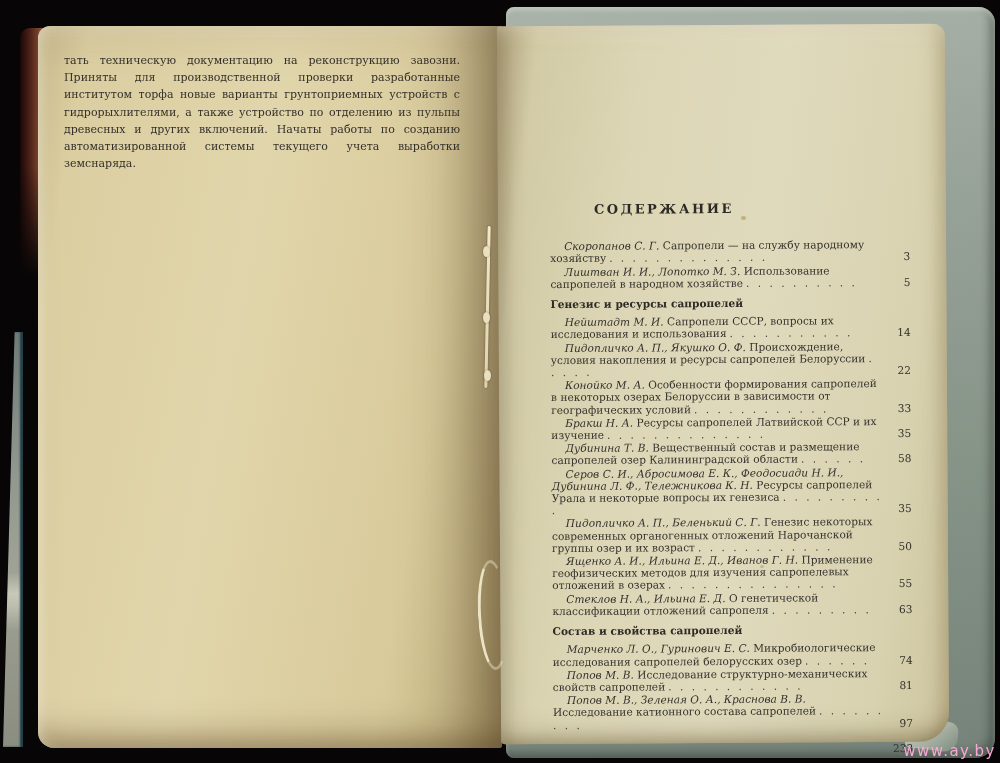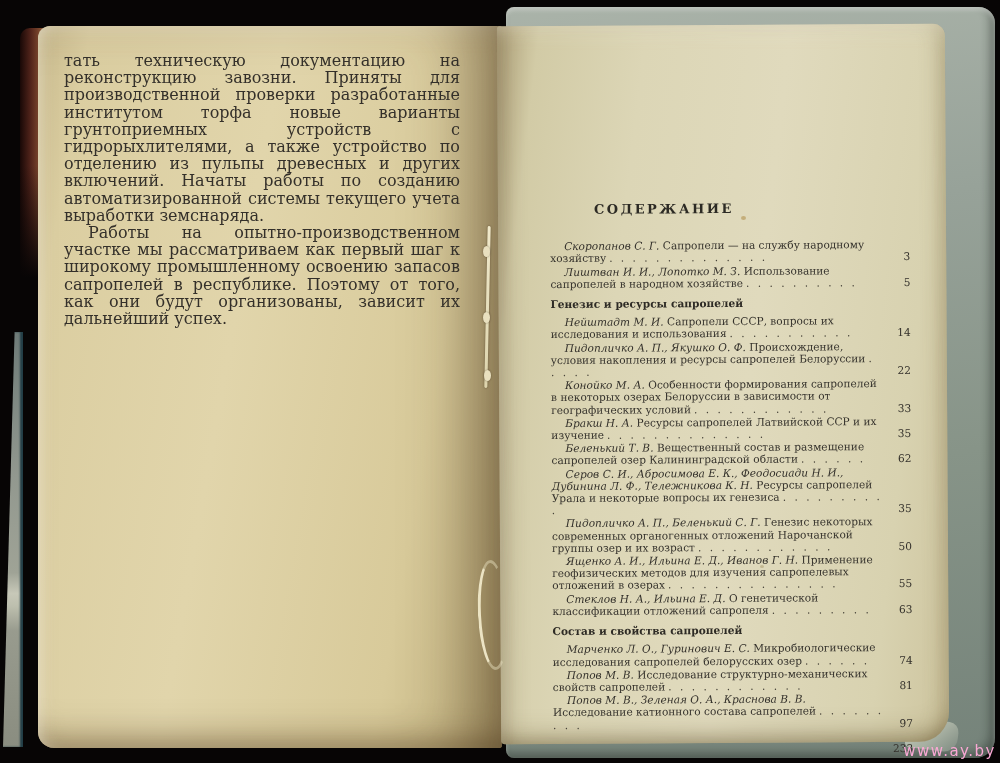--- a/index.html
+++ b/index.html
@@ -30,21 +30,21 @@
     background:linear-gradient(100deg,#c9ba8d 0%,#dbcea1 9%,#e1d5ab 42%,#d8ca9a 78%,#c2b27f 100%);
     border-radius:12px 3px 3px 16px;
     box-shadow:
       inset -58px 0 70px -35px rgba(58,38,16,.58),
       inset 12px 0 16px -10px rgba(255,252,235,.55),
       inset 0 14px 22px -14px rgba(255,252,235,.5),
       inset 0 -24px 32px -18px rgba(92,70,36,.55);
   }
   .left-text{
     position:absolute;left:26px;top:26px;width:396px;
-    color:#34302a;font-size:16px;line-height:17.2px;text-align:justify;
+    color:#34302a;font-size:11px;line-height:17.2px;text-align:justify;
   }
   .left-text p{margin:0;}
   .left-text p.indent{text-indent:24px;}
   
   .back-cover{
     position:absolute;left:506px;top:7px;width:489px;height:751px;z-index:1;
     background:linear-gradient(172deg,#aab3a9 0%,#97a299 30%,#879488 62%,#75837a 100%);
     border-radius:8px 16px 20px 8px;
     box-shadow:inset 0 3px 4px rgba(255,255,255,.35), inset -5px -5px 10px rgba(20,25,20,.4);
   }
@@ -112,21 +112,20 @@
 <body>
 
 <div class="left-cover-edge"></div>
 <div class="bookmark-ribbon"></div>
 <div class="back-cover"></div>
 <div class="cover-corner-fold"></div>
 
 <div class="left-page">
   <div class="left-text">
     <p>тать техническую документацию на реконструкцию завозни. Приняты для производственной проверки разработанные институтом торфа  новые варианты грунтоприемных устройств с гидрорыхлителями, а также устройство по отделению из пульпы древесных и других включений. Начаты работы  по созданию автоматизированной  системы текущего учета выработки земснаряда.</p>
-    <p class="indent">Работы на опытно-производственном участке мы рассматриваем как первый шаг к широкому промышленному освоению запасов сапропелей в республике. Поэтому от того, как они будут организованы, зависит их дальнейший успех.</p>
   </div>
 </div>
 
 <div class="right-page">
   <div class="toc">
     <div class="toc-heading">СОДЕРЖАНИЕ</div>
 
     <div class="toc-section">
 
       <div class="toc-entry">
@@ -151,22 +150,22 @@
       </div>
       <div class="toc-entry">
         <div class="entry-text"><span class="entry-authors">Конойко М. А.</span> <span>Особенности формирования сапропелей в некоторых озерах Белоруссии в зависимости от географических условий</span><span class="entry-dots">. . . . . . . . . . . .</span></div>
         <div class="entry-page">33</div>
       </div>
       <div class="toc-entry">
         <div class="entry-text"><span class="entry-authors">Бракш Н. А.</span> <span>Ресурсы сапропелей Латвийской ССР и их изучение</span><span class="entry-dots">. . . . . . . . . . . . . .</span></div>
         <div class="entry-page">35</div>
       </div>
       <div class="toc-entry">
-        <div class="entry-text"><span class="entry-authors">Беленький Т. В.</span> <span>Вещественный состав и размещение сапропелей озер Калининградской области</span><span class="entry-dots">. . . . . .</span></div>
-        <div class="entry-page">62</div>
+        <div class="entry-text"><span class="entry-authors">Дубинина Т. В.</span> <span>Вещественный состав и размещение сапропелей озер Калининградской области</span><span class="entry-dots">. . . . . .</span></div>
+        <div class="entry-page">58</div>
       </div>
       <div class="toc-entry">
         <div class="entry-text"><span class="entry-authors">Серов С. И., Абросимова Е. К., Феодосиади Н. И., Дубинина Л. Ф., Тележникова К. Н.</span> <span>Ресурсы сапропелей Урала и некоторые вопросы их генезиса</span><span class="entry-dots">. . . . . . . . . .</span></div>
         <div class="entry-page">35</div>
       </div>
       <div class="toc-entry">
         <div class="entry-text"><span class="entry-authors">Пидопличко А. П., Беленький С. Г.</span> <span>Генезис некоторых современных органогенных отложений Нарочанской группы озер и их возраст</span><span class="entry-dots">. . . . . . . . . . . .</span></div>
         <div class="entry-page">50</div>
       </div>
       <div class="toc-entry">

